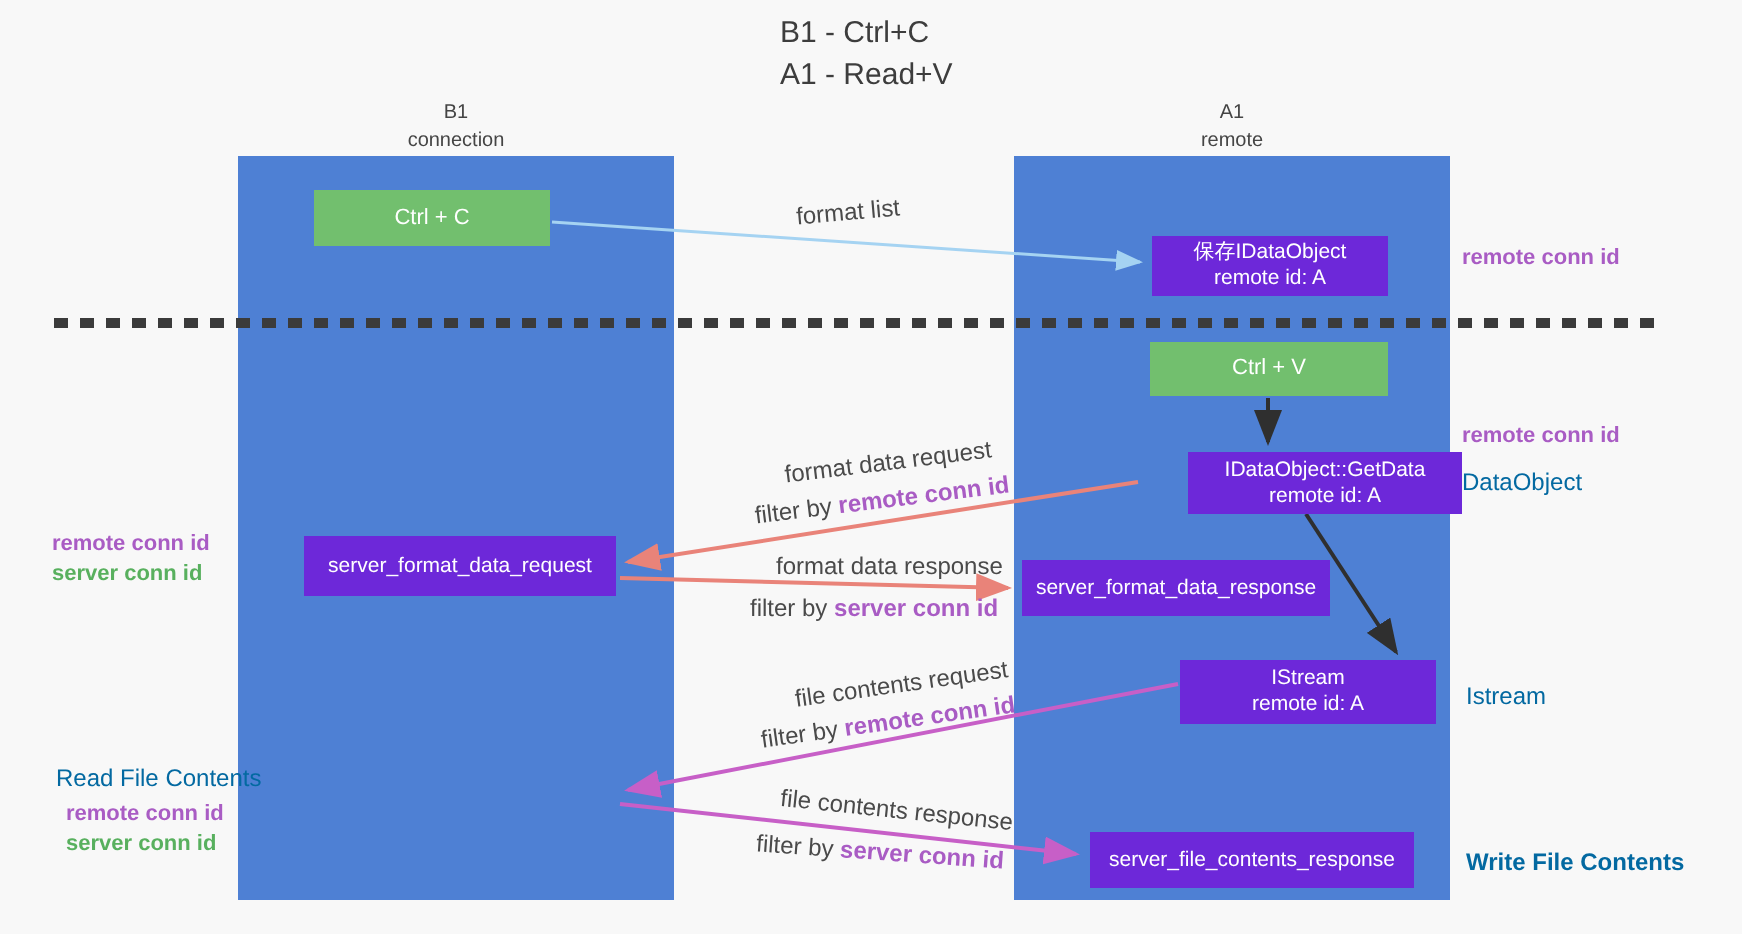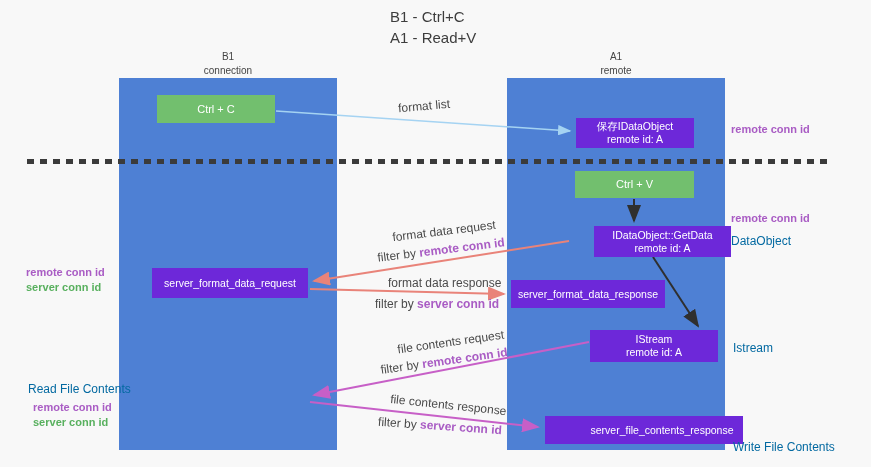--- a/index.html
+++ b/index.html
@@ -104,29 +104,29 @@
   <div class="abs node orange" style="left:511px;top:280px;width:154px;height:28px;">
     <div>server_format_data_response</div>
   </div>
 
   <div class="abs node orange" style="left:590px;top:330px;width:128px;height:32px;">
     <div>IStream</div>
     <div>remote id: A</div>
   </div>
 
 
-  <div class="abs node orange" style="left:545px;top:416px;width:162px;height:28px;padding-left:36px;">
+  <div class="abs node orange" style="left:545px;top:416px;width:162px;height:28px;">
     <div>server_file_contents_response</div>
   </div>
 
   <div class="abs side-label purple" style="left:731px;top:122px;">remote conn id</div>
   <div class="abs side-label purple" style="left:731px;top:211px;">remote conn id</div>
   <div class="abs dark-label" style="left:731px;top:234px;">DataObject</div>
   <div class="abs dark-label" style="left:733px;top:341px;">Istream</div>
-  <div class="abs dark-label" style="left:733px;top:440px;">Write File Contents</div>
+  <div class="abs dark-label" style="left:733px;top:424px;font-weight:bold;">Write File Contents</div>
 
   <div class="abs side-label purple" style="left:26px;top:265px;">remote conn id</div>
   <div class="abs side-label green-text" style="left:26px;top:280px;">server conn id</div>
   <div class="abs dark-label" style="left:28px;top:382px;">Read File Contents</div>
   <div class="abs side-label purple" style="left:33px;top:400px;">remote conn id</div>
   <div class="abs side-label green-text" style="left:33px;top:415px;">server conn id</div>
 
   <div class="abs arrow-label" style="left:398px;top:99px;transform:rotate(-5deg);">format list</div>
 
   <div class="abs arrow-label" style="left:392px;top:224px;transform:rotate(-7deg);">format data request</div>

